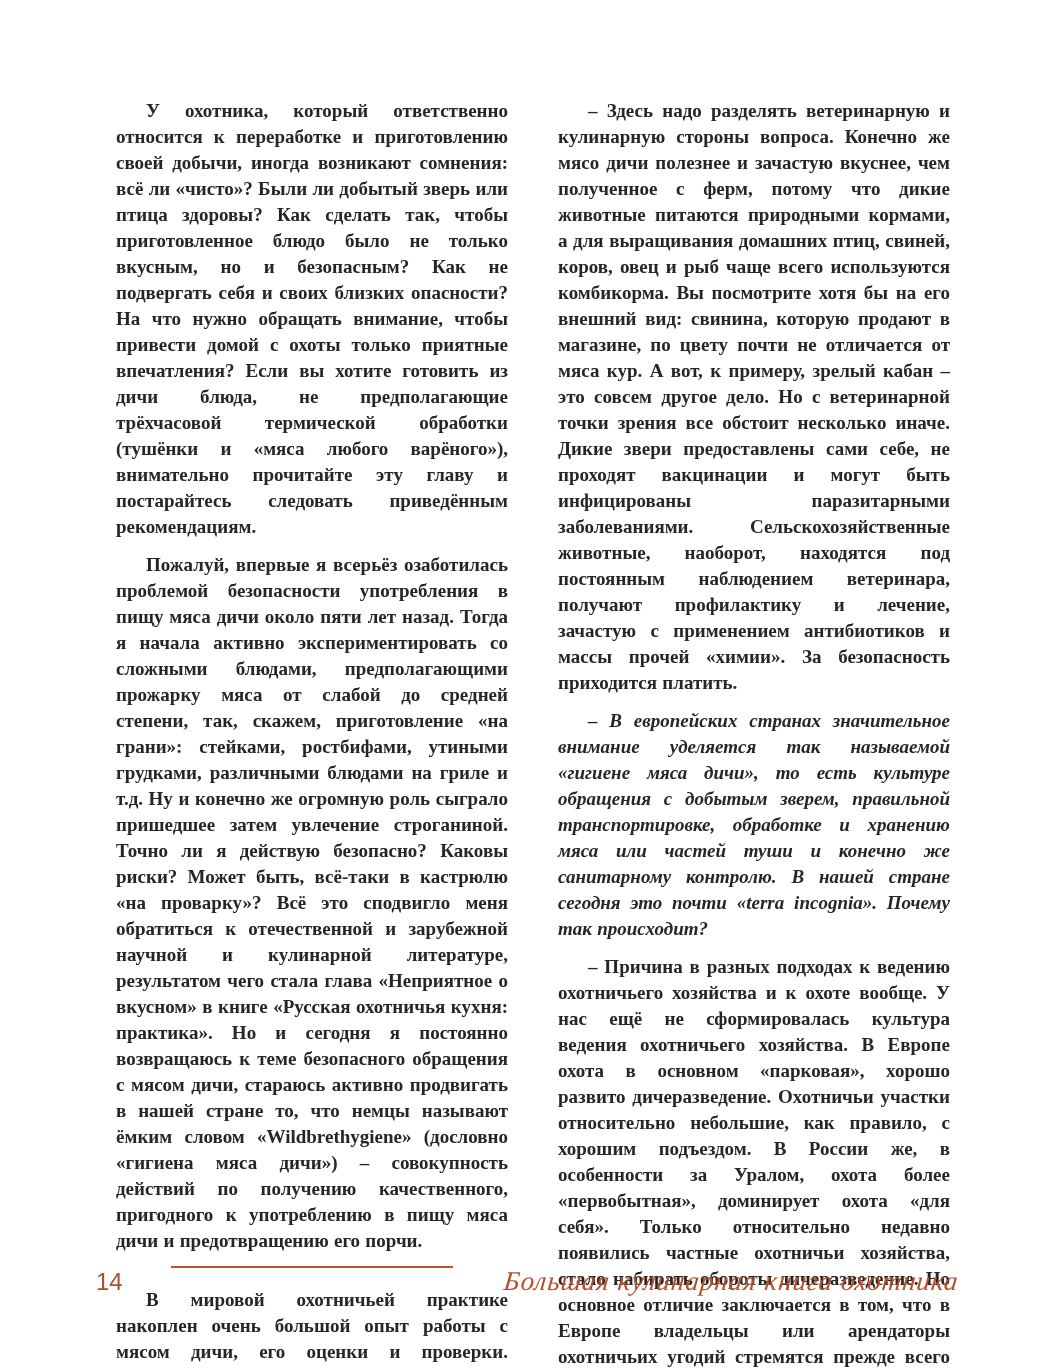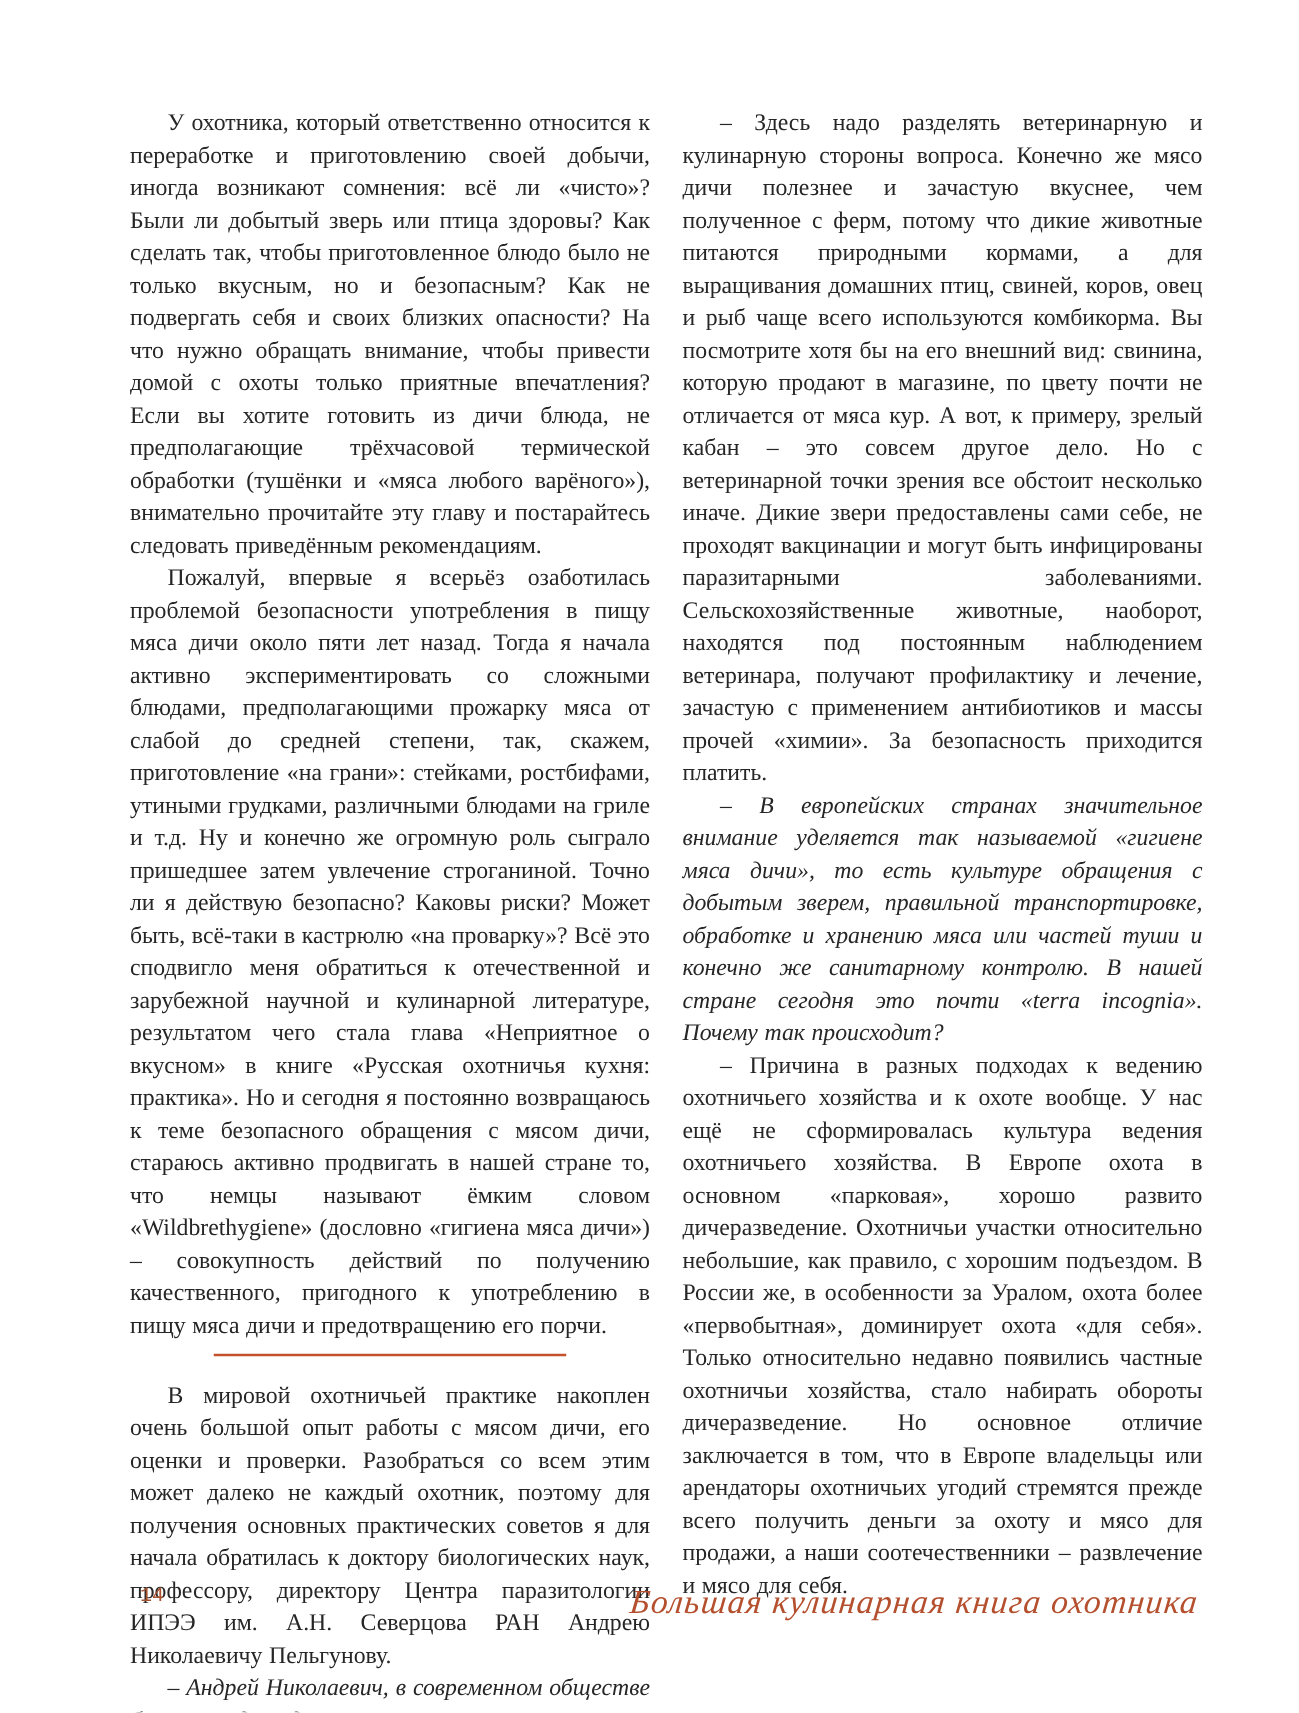--- a/index.html
+++ b/index.html
@@ -20,43 +20,44 @@
     top: 86px;
     width: 858px;
     display: flex;
     gap: 26px;
   }
   .col {
     width: 416px;
     flex: 0 0 416px;
   }
   .para {
-    margin: 0;
+    margin: 12px;
     font-family: "Liberation Serif", "DejaVu Serif", serif;
     font-size: 19px;
     line-height: 26px;
     color: var(--text, #262626);
     text-align: justify;
     word-spacing: 0.5px;
+    font-weight: bold;
   }
   .indent { text-indent: 30px; }
   .italic { font-style: italic; }
   .divider {
     border: none;
     width: 282px;
     height: 2px;
     background: var(--divider, #c4512b);
     margin: 9px auto 19px auto;
   }
   .page-number {
     position: absolute;
-    left: 112px;
+    left: 96px;
     top: 1268px;
-    font-family: Liberation Mono, monospace;
-    font-size: 16px;
+    font-family: Liberation Sans, sans-serif;
+    font-size: 24px;
     color: var(--page-number, #a8512f);
   }
   .footer-title {
     position: absolute;
     right: 80px;
     top: 1266px;
     font-family: "Liberation Serif", "DejaVu Serif", serif;
     font-style: italic;
     font-size: 27px;
     letter-spacing: 1px;

